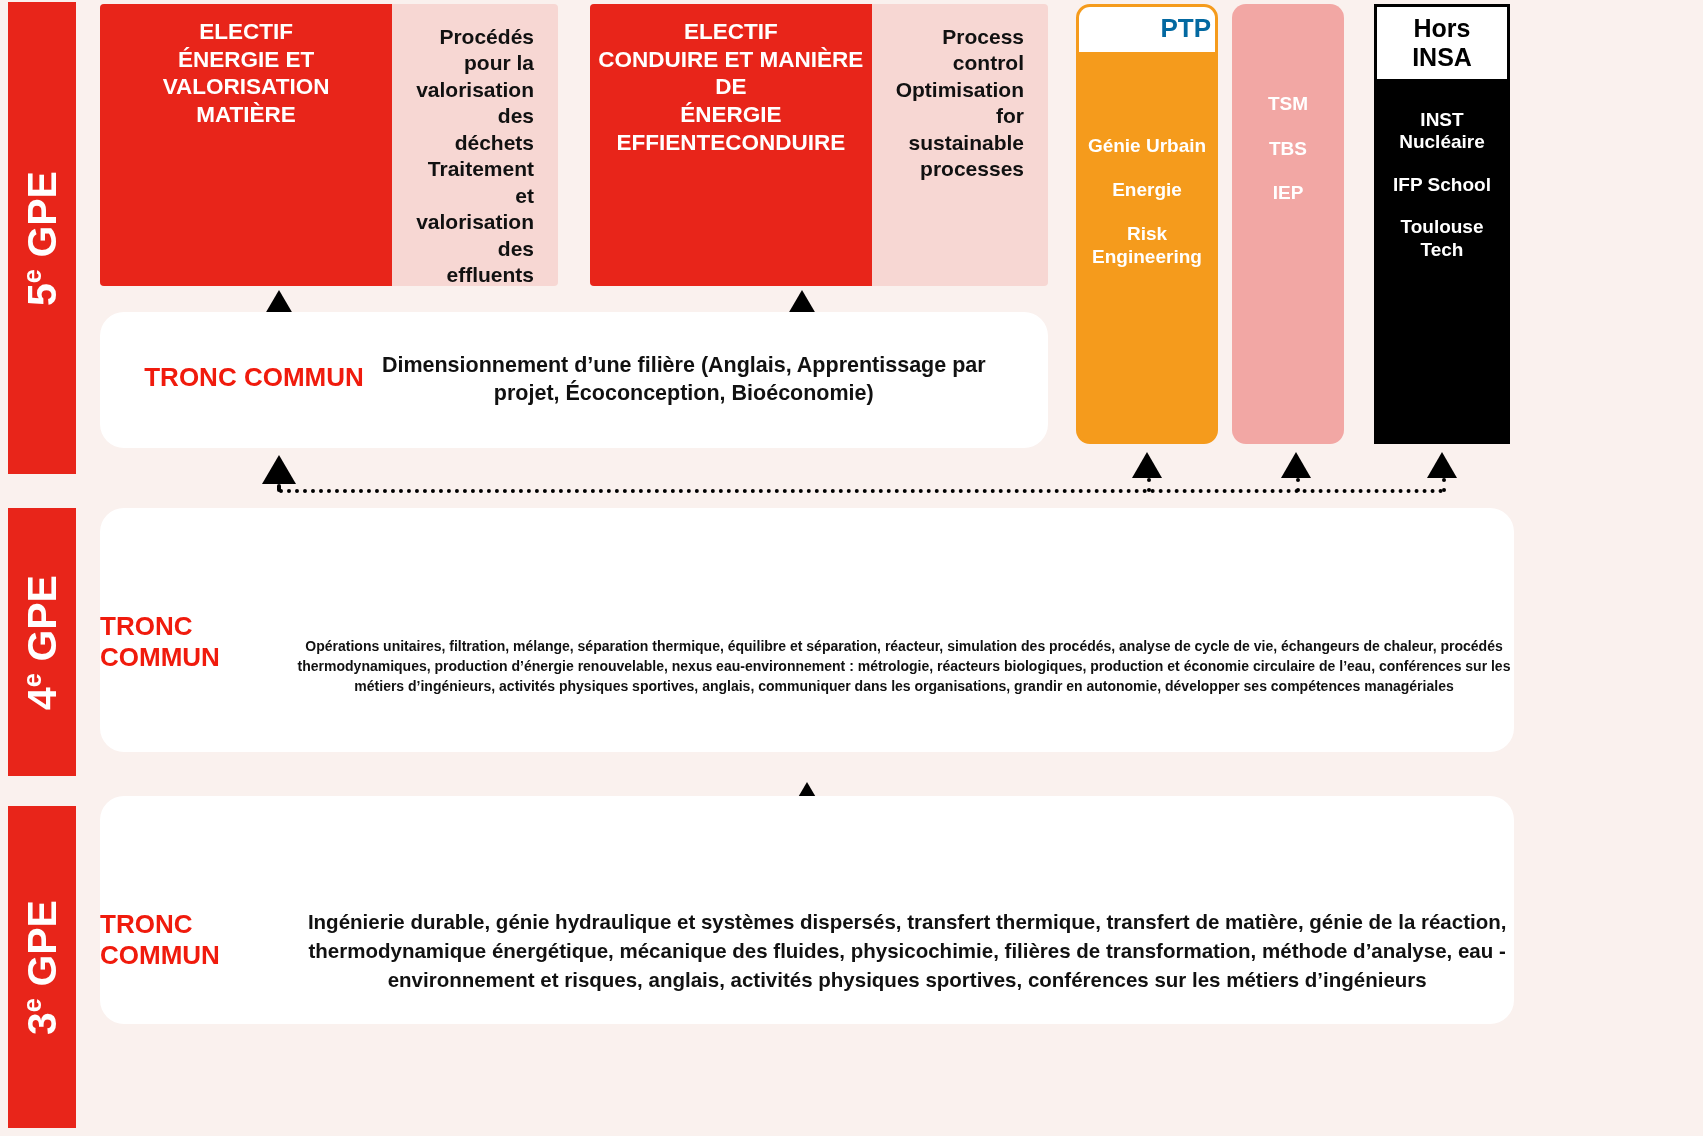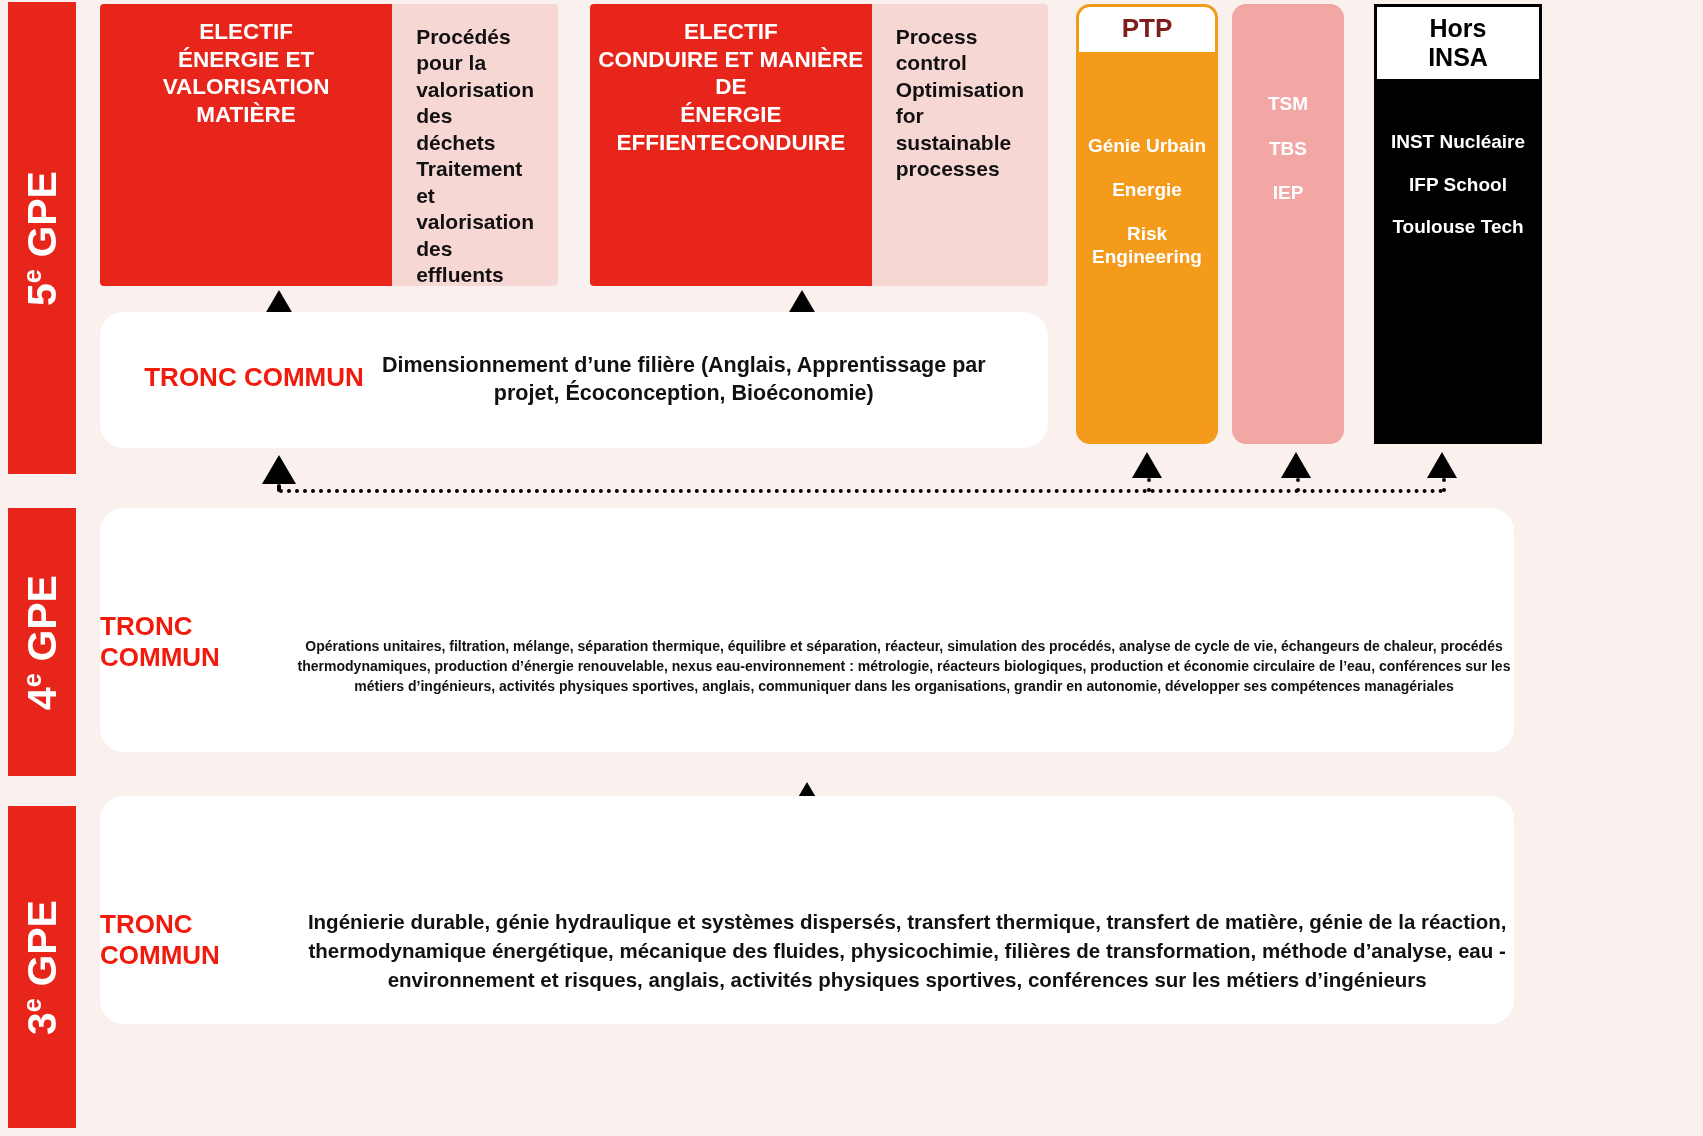--- a/index.html
+++ b/index.html
@@ -65,21 +65,21 @@
     line-height: 1.23;
     text-align: center;
     padding: 14px 8px 13px 8px;
   }
   .elective-body {
     flex: 1;
     color: #111111;
     font-weight: bold;
     font-size: 21px;
     line-height: 1.26;
-    text-align: left;
+    text-align: right;
     padding: 20px 24px 10px 24px;
   }
 
   #elective-1 { left: 100px; top: 4px;  width: 458px; height: 282px; }
   #elective-2 { left: 590px; top: 4px;  width: 458px; height: 282px; }
 
   
   .column {
     position: absolute;
     top: 4px;
@@ -109,30 +109,30 @@
     font-size: 19px;
     line-height: 1.18;
     text-align: center;
   }
 
   #col-ptp {
     left: 1076px; width: 142px; height: 440px;
     background: #f59b1c;
     border: 3px solid #f59b1c;
   }
-  #col-ptp .column-head { color: #7f1d1d; font-size: 26px; }
+  #col-ptp .column-head { color: #0369a1; font-size: 26px; text-align: right; }
 
   #col-part {
     left: 1232px; width: 112px; height: 440px;
     background: #f2a7a4;
   }
   #col-part .column-body { padding-bottom: 150px; gap: 22px; }
 
   #col-hors {
-    left: 1374px; width: 168px; height: 440px;
+    left: 1374px; width: 136px; height: 440px;
     background: #000000;
     border: 3px solid #000000;
     border-radius: 0;
   }
   #col-hors .column-head { color: #000000; font-size: 25px; }
   #col-hors .column-body { padding-bottom: 150px; gap: 20px; font-size: 19px; }
 
   
   .tronc {
     position: absolute;

